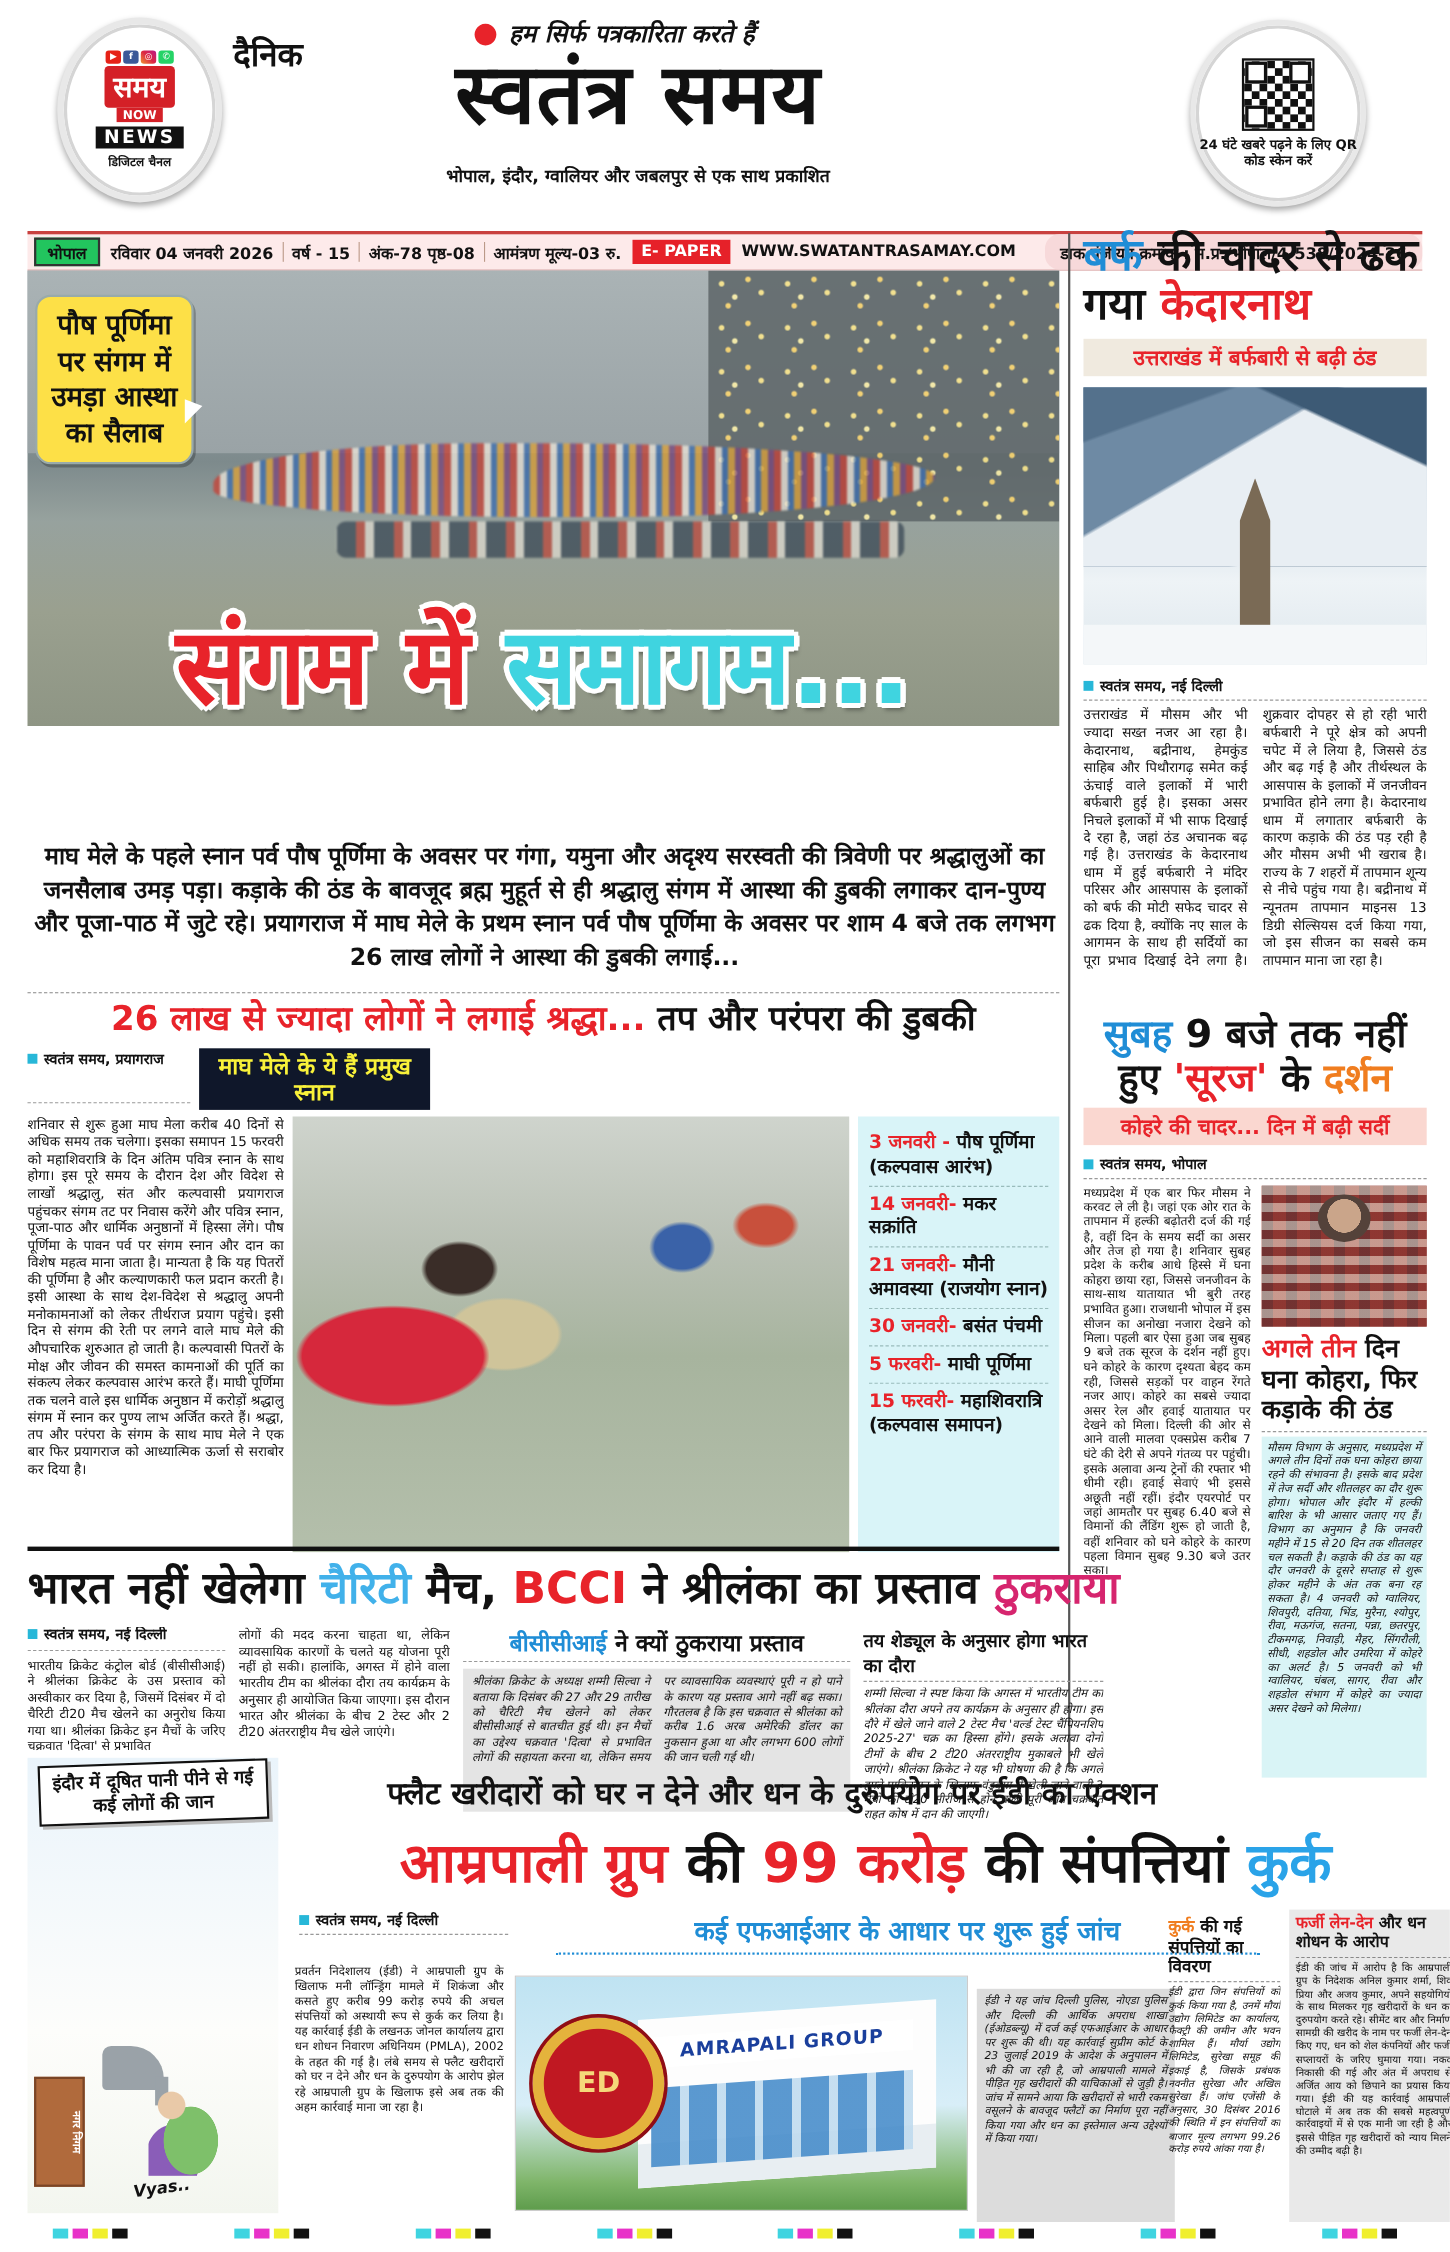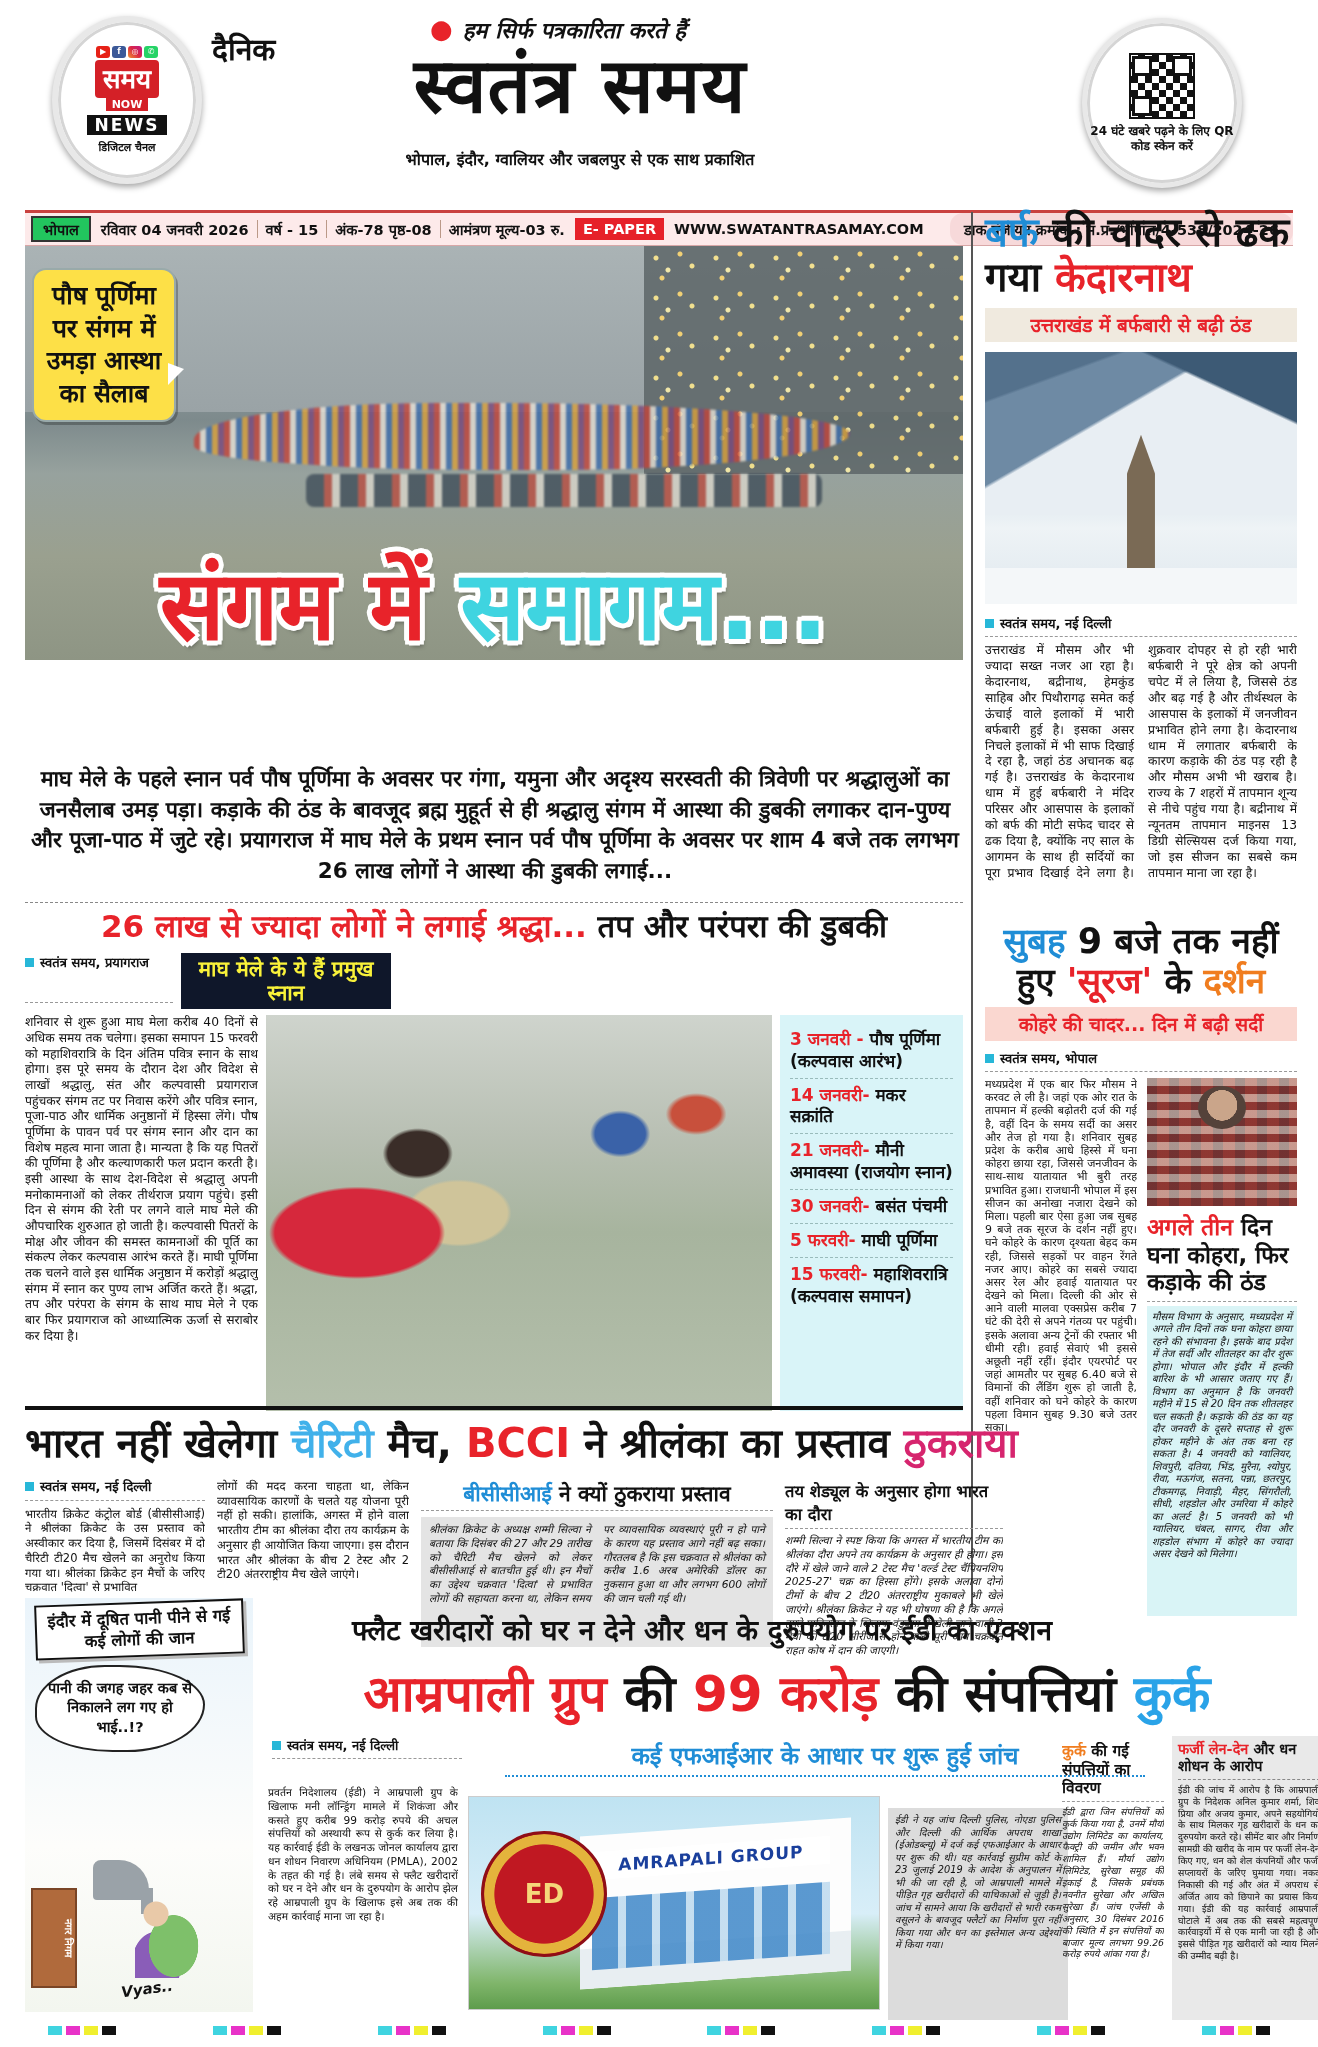--- a/index.html
+++ b/index.html
@@ -278,21 +278,20 @@
     </div>
     <div id="bcci-box2">
       <div class="bx2-head">तय शेड्यूल के अनुसार होगा भारत का दौरा</div>
       <div id="bcci-it2">शम्मी सिल्वा ने स्पष्ट किया कि अगस्त में भारतीय टीम का श्रीलंका दौरा अपने तय कार्यक्रम के अनुसार ही होगा। इस दौरे में खेले जाने वाले 2 टेस्ट मैच 'वर्ल्ड टेस्ट चैंपियनशिप 2025-27' चक्र का हिस्सा होंगे। इसके अलावा दोनों टीमों के बीच 2 टी20 अंतरराष्ट्रीय मुकाबले भी खेले जाएंगे। श्रीलंका क्रिकेट ने यह भी घोषणा की है कि अगले हफ्ते पाकिस्तान के खिलाफ वंडुक्सा में खेली जाने वाली 3 मैचों की टी20 सीरीज से होने वाली पूरी आय चक्रवात राहत कोष में दान की जाएगी।</div>
     </div>
   </div>
 </div>
 
 <div class="abs" id="cartoon">
   <div class="title">इंदौर में दूषित पानी पीने से गई कई लोगों की जान</div>
-  <div class="cb">पानी की जगह जहर कब से निकालने लग गए हो भाई..!?</div>
   <div class="tap"></div>
   <div class="man"></div>
   <div class="door">नगर निगम</div>
   <div class="sig">Vyas..</div>
 </div>
 
 <div class="abs" id="strip">फ्लैट खरीदारों को घर न देने और धन के दुरुपयोग पर ईडी का एक्शन</div>
 <div class="abs" id="amra-head">
   <span class="red">आम्रपाली ग्रुप</span><span> की </span><span class="red">99 करोड़</span><span> की संपत्तियां </span><span style="color:#2aa3e8">कुर्क</span>
 </div>

